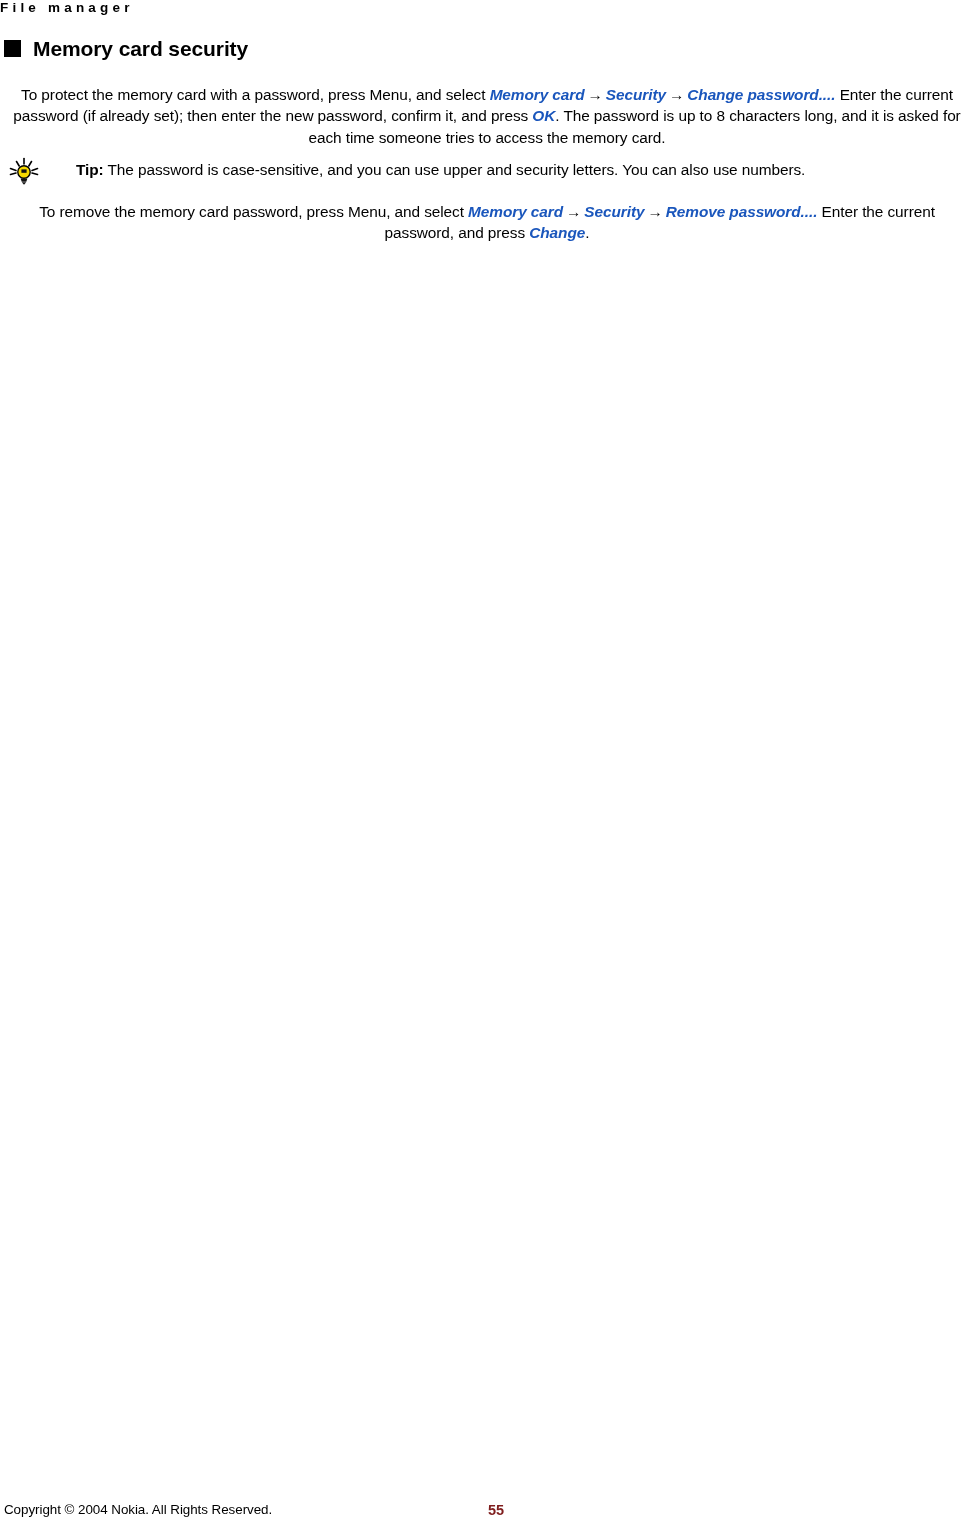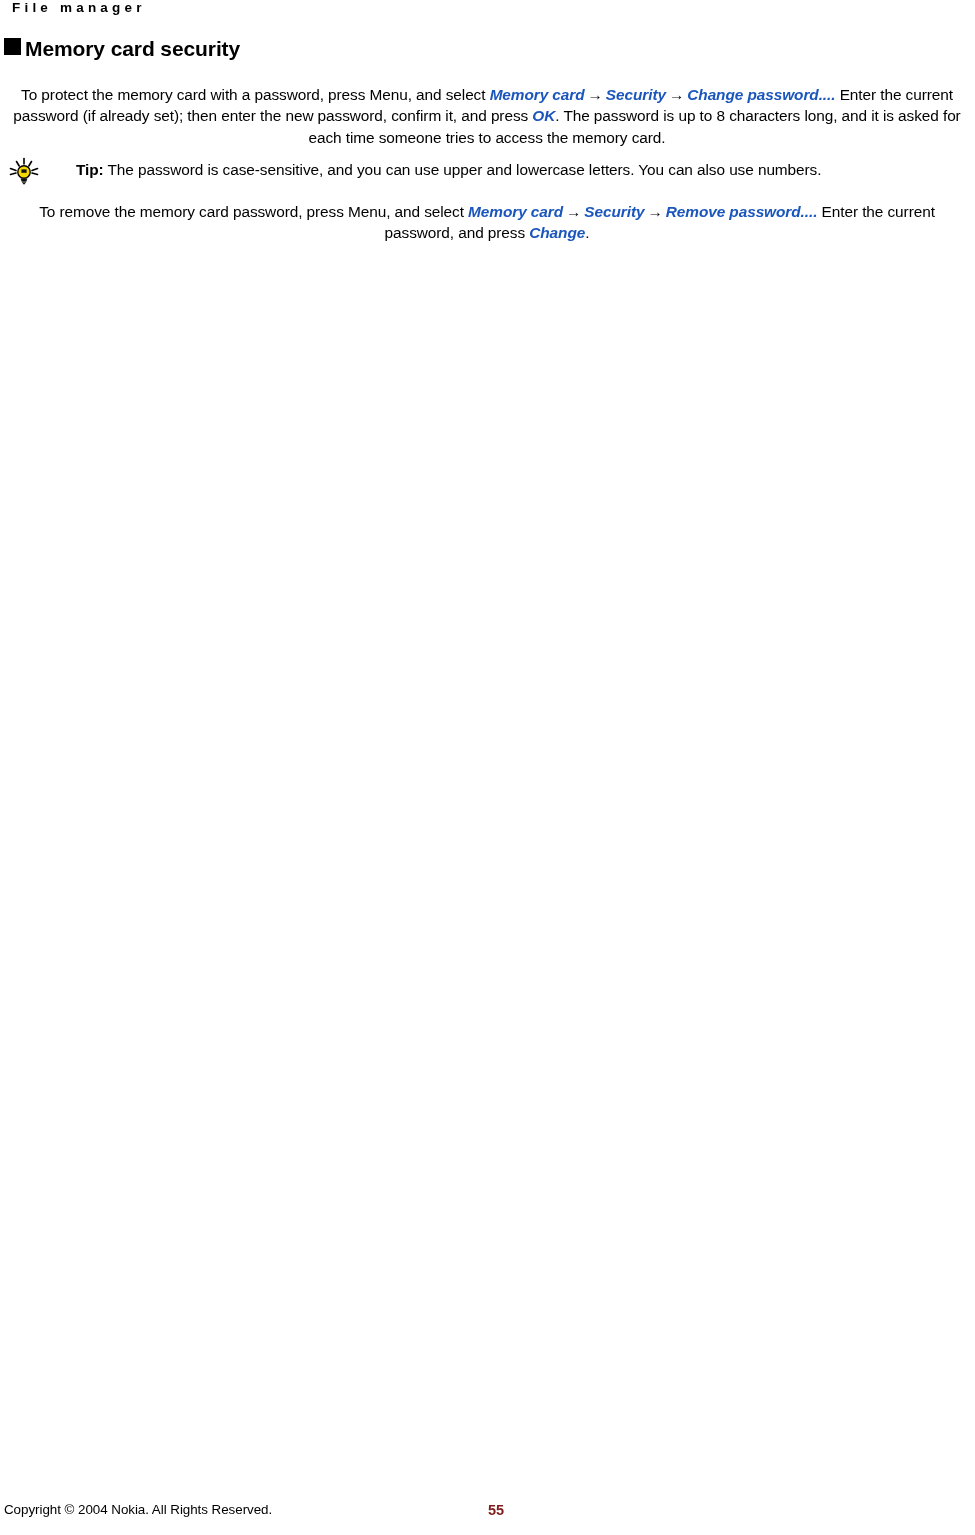--- a/index.html
+++ b/index.html
@@ -19,37 +19,37 @@
     position: absolute;
     left: 0; top: 0;
     width: 975px;
     height: 1535px;
     overflow: hidden;
   }
 
   
   .running-header {
     position: absolute;
-    left: 12px;
+    left: 0;
     top: 0px;
     font-size: 13.5px;
     font-weight: bold;
     letter-spacing: 4.2px;
     color: #000;
     white-space: nowrap;
   }
 
   
   .heading-row {
     position: absolute;
     left: 4px;
     top: 38px;
     display: flex;
-    align-items: flex-start;
-    gap: 4px;
+    align-items: center;
+    gap: 12px;
   }
   .heading-bullet {
     width: 17px;
     height: 17px;
     background: #000000;
     display: inline-block;
     flex: 0 0 auto;
   }
   .heading-text {
     font-size: 21px;
@@ -163,21 +163,21 @@
             <line x1="33.5" y1="11.5" x2="28" y2="13.5"></line>
             <line x1="6.5" y1="17.5" x2="12" y2="16"></line>
             <line x1="33.5" y1="17.5" x2="28" y2="16"></line>
           </g>
           <circle cx="20" cy="15" r="6.2" fill="#f5d800" stroke="#000000" stroke-width="1.4"></circle>
           <rect x="17.4" y="12.4" width="5.2" height="3.4" fill="#111111"></rect>
           <path d="M16.6 21.5 h6.8 l-1.1 3.2 h-4.6 z" fill="#111111"></path>
           <path d="M17.8 25.2 h4.4 l-2.2 2.6 z" fill="#111111"></path>
         </svg>
       </span>
-      <p class="tip-text"><span class="tip-label">Tip:</span><span> The password is case-sensitive, and you can use upper and lowercase letters. You can also use numbers.</span></p>
+      <p class="tip-text"><span class="tip-label">Tip:</span><span> The password is case-sensitive, and you can use upper and security letters. You can also use numbers.</span></p>
     </div>
 
     <p class="para"><span>To remove the memory card password, press Menu, and select </span><span class="lnk">Memory card</span><span class="arrow">→</span><span class="lnk">Security</span><span class="arrow">→</span><span class="lnk">Remove password....</span><span> Enter the current password, and press </span><span class="lnk">Change</span><span>.</span></p>
 
 
 
   </div>
 
   <div class="footer">
     <span class="copyright">Copyright © 2004 Nokia. All Rights Reserved.</span>

